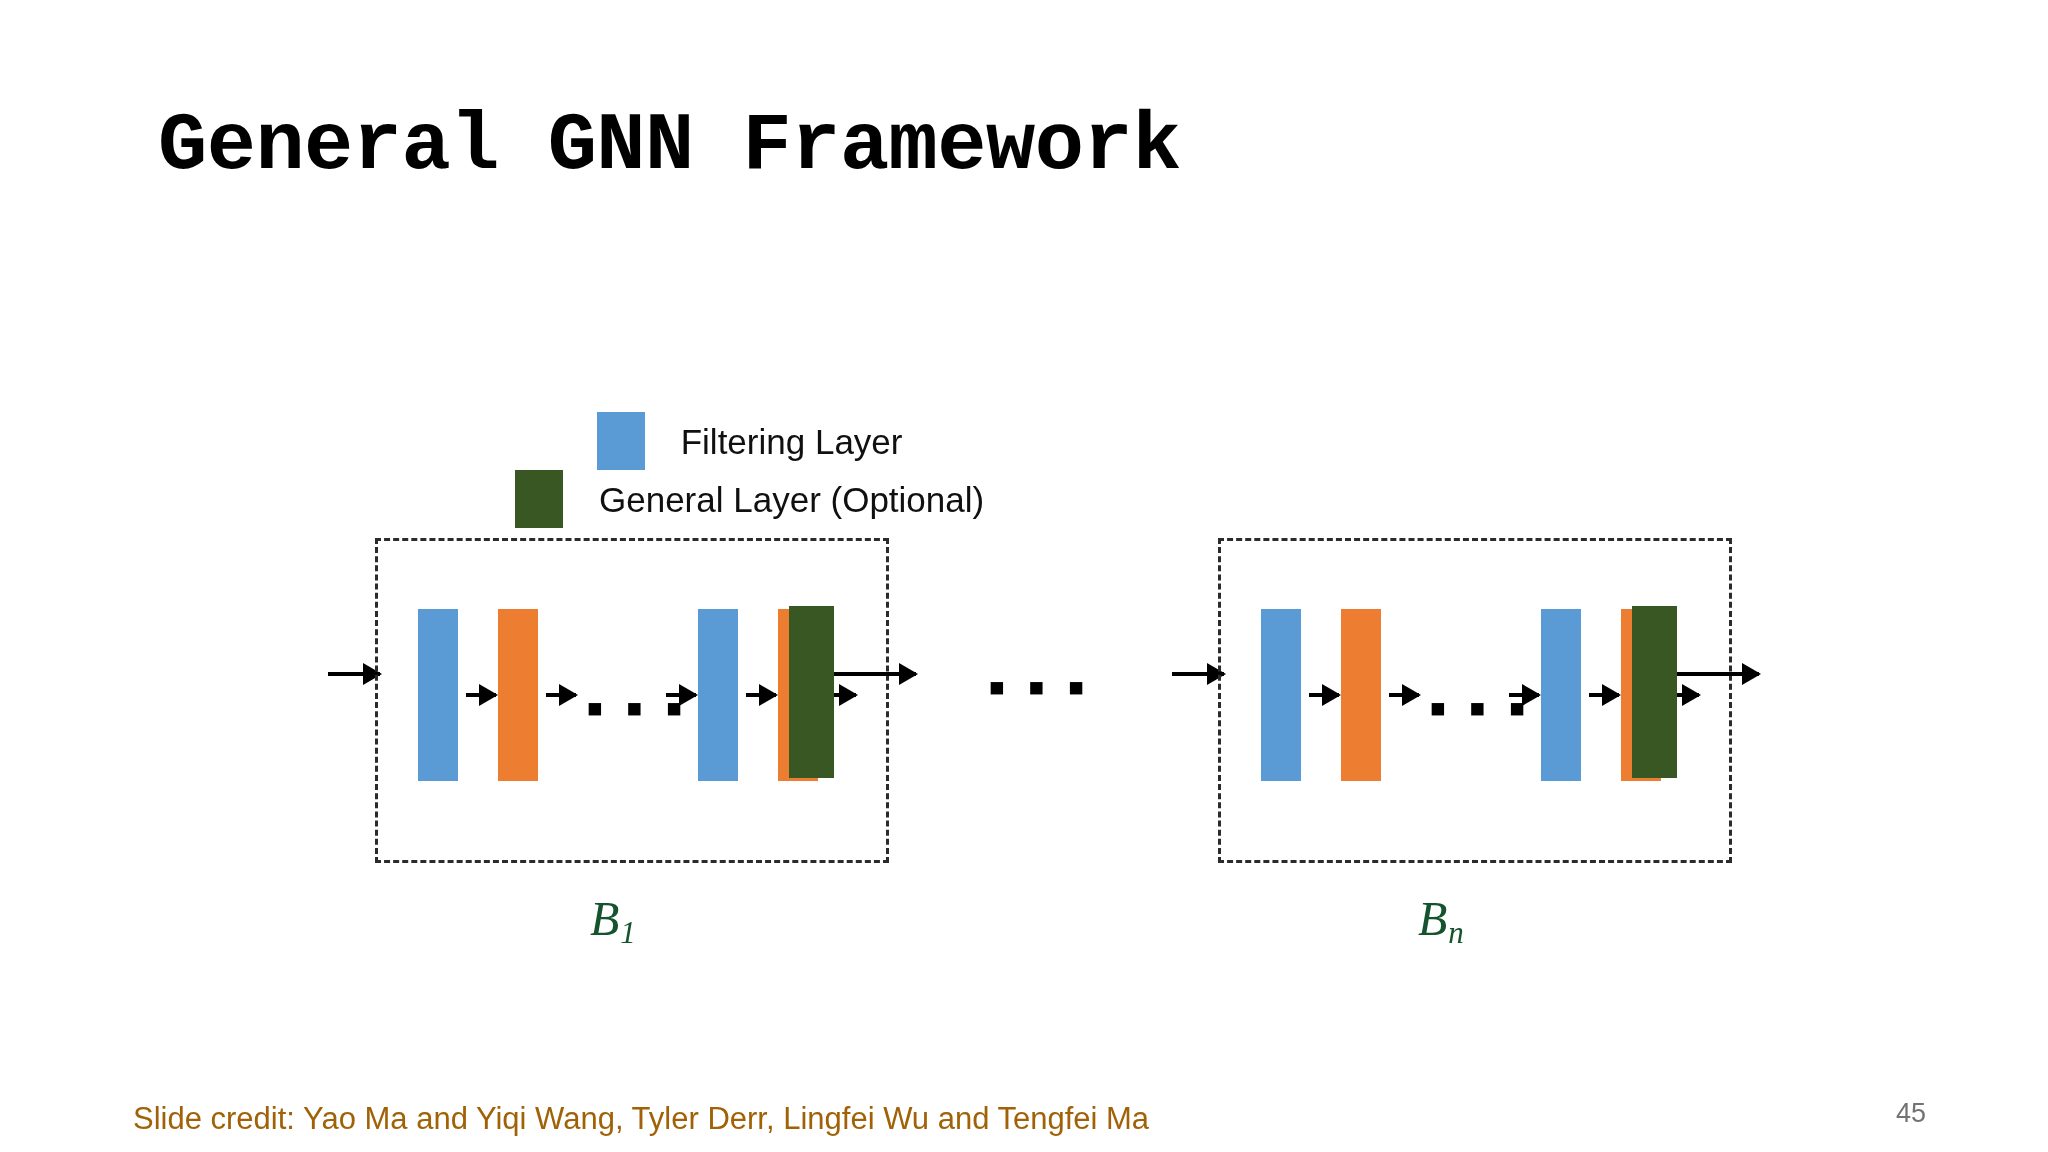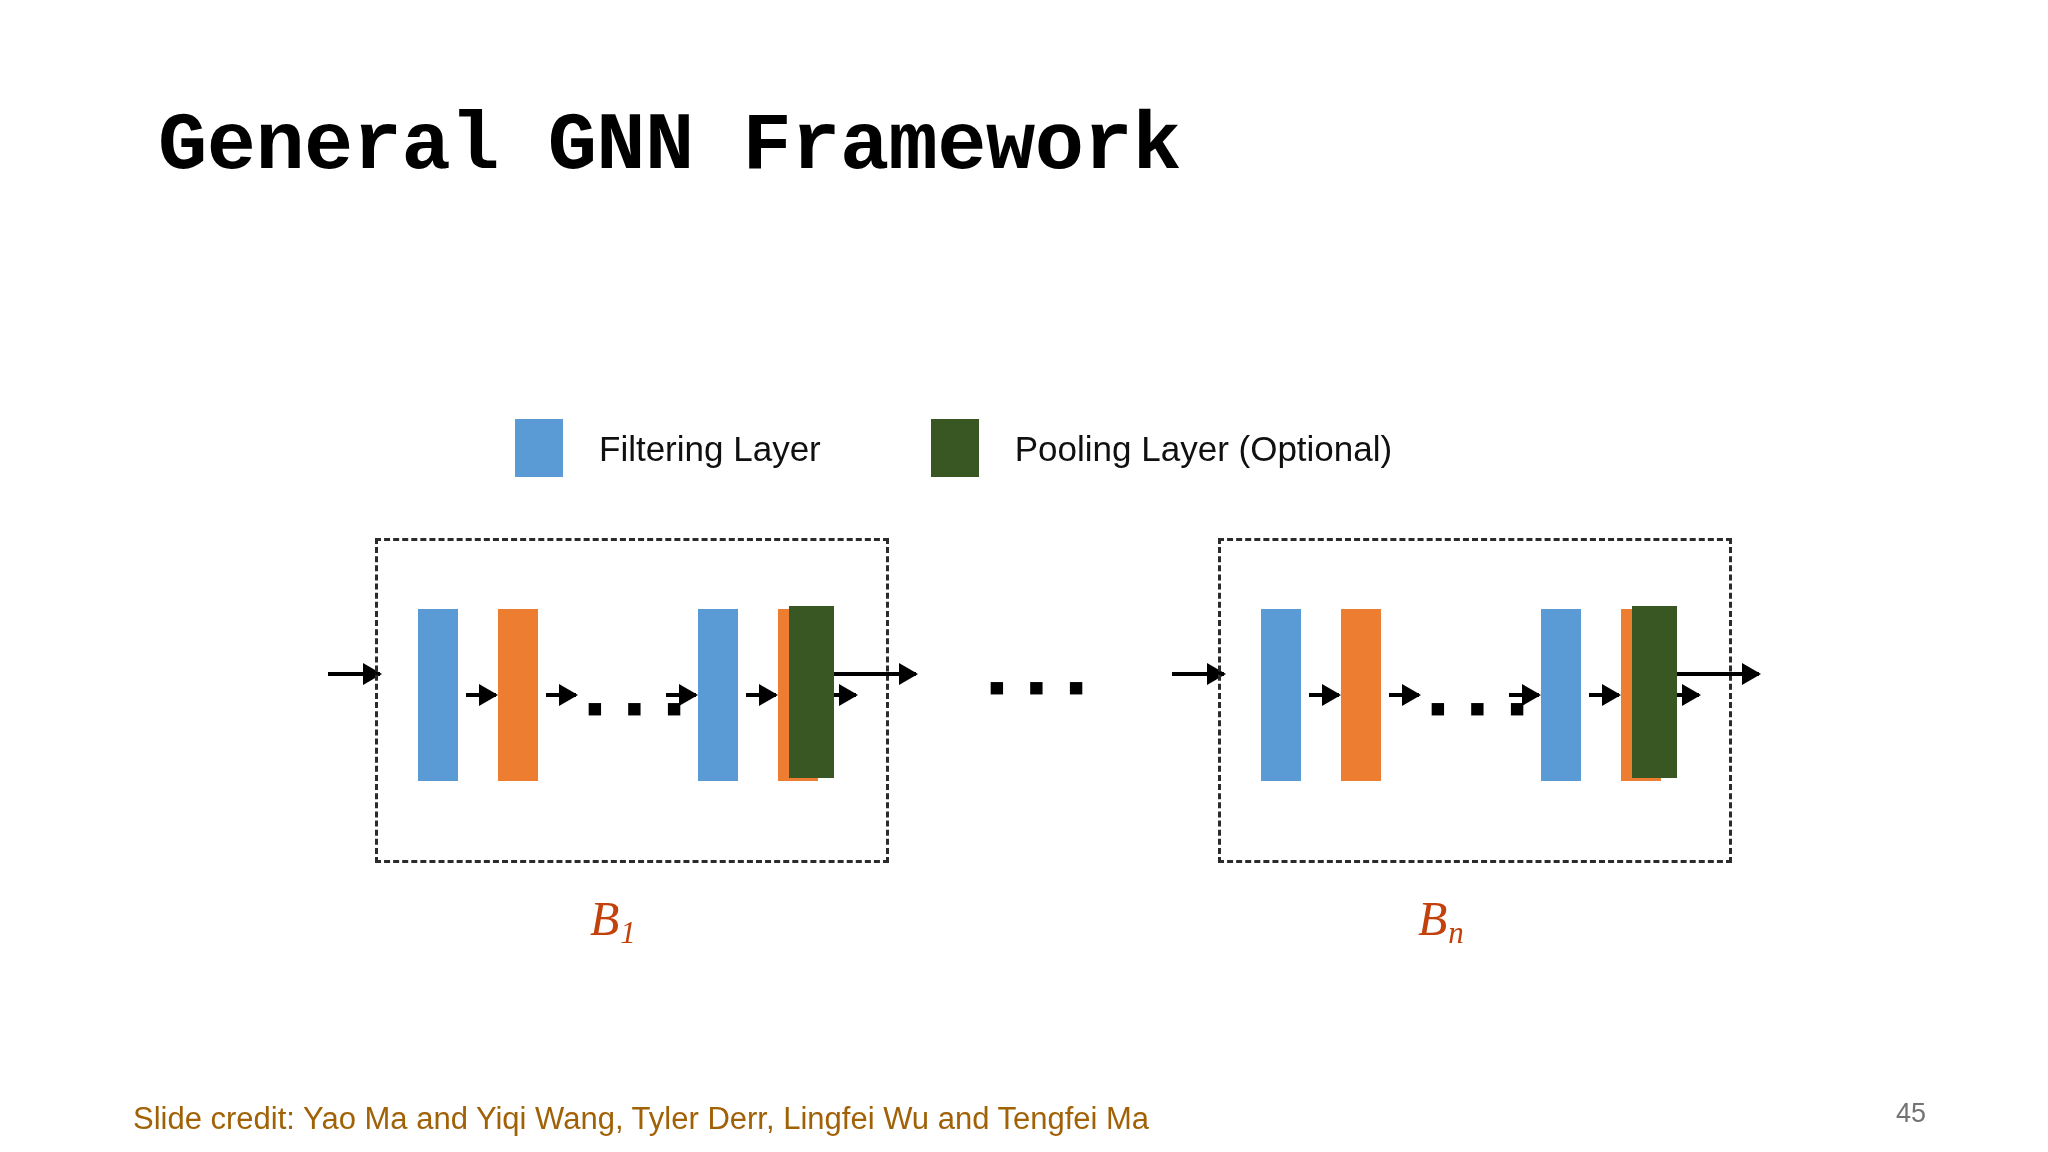--- a/index.html
+++ b/index.html
@@ -31,20 +31,21 @@
   }
 
   
   .legend {
     position: absolute;
     left: 515px;
     top: 412px;
     display: flex;
     align-items: center;
     height: 72px;
+    flex-direction: column;
   }
   .legend-item {
     display: flex;
     align-items: center;
   }
   .legend-swatch {
     width: 48px;
     height: 58px;
     flex: none;
   }
@@ -124,21 +125,21 @@
     line-height: 1;
   }
 
   
   .block-label {
     position: absolute;
     top: 895px;
     font-family: "Liberation Serif", serif;
     font-style: italic;
     font-size: 48px;
-    color: #c2410c;
+    color: #14532d;
     white-space: nowrap;
     line-height: 1;
   }
   .block-label sub {
     font-size: 31px;
     vertical-align: baseline;
     position: relative;
     bottom: -8px;
     left: 1px;
   }
@@ -180,21 +181,21 @@
     <span class="legend-label">Filtering Layer</span>
   </div>
 
   <div class="legend-gap-a"></div>
 
 
   <div class="legend-gap-b"></div>
 
   <div class="legend-item">
     <span class="legend-swatch green"></span>
-    <span class="legend-label">Pooling Layer (Optional)</span>
+    <span class="legend-label">General Layer (Optional)</span>
   </div>
 
 </div>
 
 <div class="diagram">
 
   <div class="arrow" style="left:328px; width:52px;"></div>
 
   <div class="block block-left">
 

